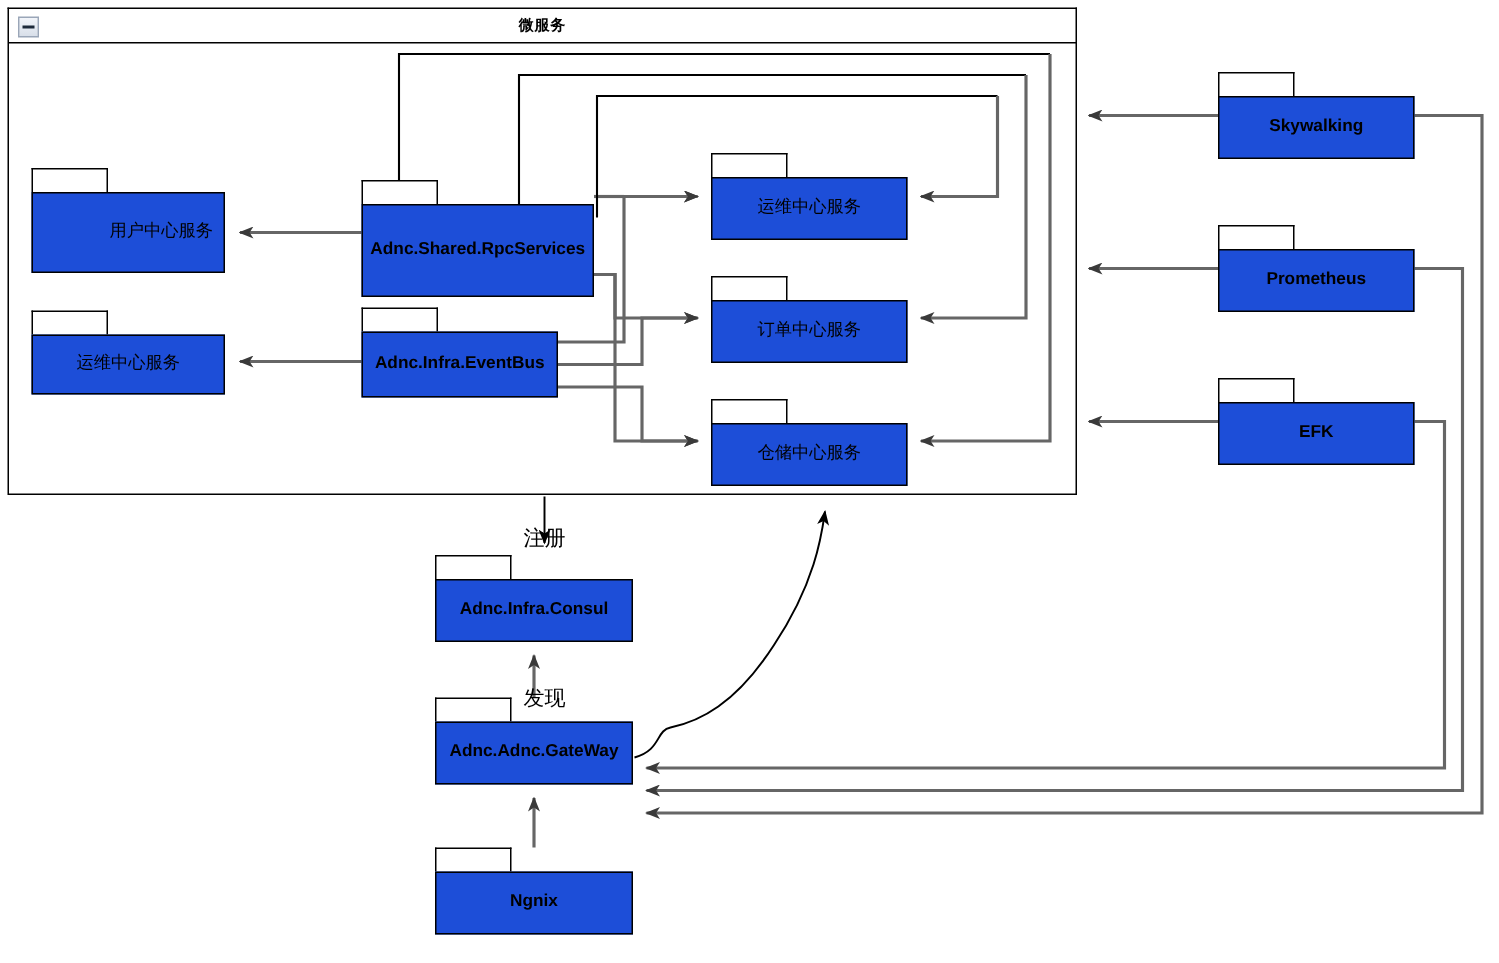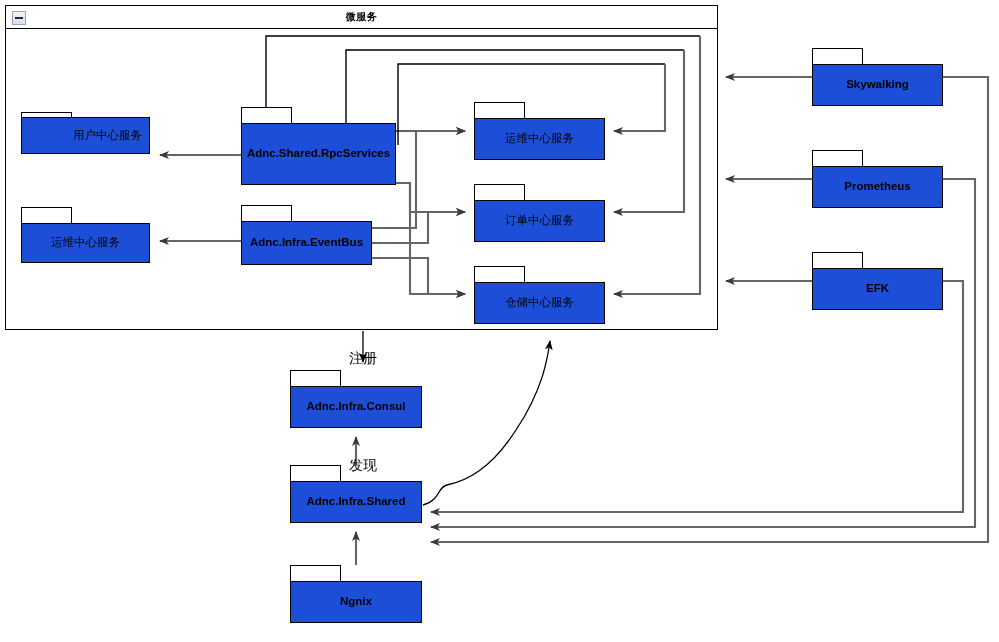--- a/index.html
+++ b/index.html
@@ -195,33 +195,33 @@
   <div class="group-title-bar" style="left:5px; top:5px; width:713px; height:23px;">
     <span class="group-title-text">微服务</span>
     <span class="collapse-btn">
         <i></i>
       </span>
   </div>
   <div class="group-frame" style="left:5px; top:28px; width:713px; height:302px;"></div>
 
   <div class="pkg" style="left:21px; top:112px; width:129px; height:70px;">
     <div class="tab" style="width:51px; height:16px;"></div>
-    <div class="body" style="top:5px; width:129px; height:37px;padding-left:44px;">
+    <div class="body" style="top:16px; width:129px; height:54px;padding-left:44px;">
       <span class="label cjk">用户中心服务</span>
     </div>
   </div>
 
   <div class="pkg" style="left:21px; top:207px; width:129px; height:56px;">
     <div class="tab" style="width:51px; height:16px;"></div>
     <div class="body" style="top:16px; width:129px; height:40px;">
       <span class="label cjk">运维中心服务</span>
     </div>
   </div>
 
-  <div class="pkg" style="left:241px; top:107px; width:142px; height:78px;">
+  <div class="pkg" style="left:241px; top:120px; width:142px; height:78px;">
     <div class="tab" style="width:51px; height:16px;"></div>
     <div class="body" style="top:16px; width:155px; height:62px;">
       <span class="label">Adnc.Shared.RpcServices</span>
     </div>
   </div>
 
   <div class="pkg" style="left:241px; top:205px; width:131px; height:60px;">
     <div class="tab" style="width:51px; height:16px;"></div>
     <div class="body" style="top:16px; width:131px; height:44px;">
       <span class="label">Adnc.Infra.EventBus</span>
@@ -273,21 +273,21 @@
   <div class="pkg" style="left:290px; top:370px; width:132px; height:58px;">
     <div class="tab" style="width:51px; height:16px;"></div>
     <div class="body" style="top:16px; width:132px; height:42px;">
       <span class="label">Adnc.Infra.Consul</span>
     </div>
   </div>
 
   <div class="pkg" style="left:290px; top:465px; width:132px; height:58px;">
     <div class="tab" style="width:51px; height:16px;"></div>
     <div class="body" style="top:16px; width:132px; height:42px;">
-      <span class="label">Adnc.Infra.Shared</span>
+      <span class="label">Adnc.Adnc.GateWay</span>
     </div>
   </div>
 
   <div class="pkg" style="left:290px; top:565px; width:132px; height:58px;">
     <div class="tab" style="width:51px; height:16px;"></div>
     <div class="body" style="top:16px; width:132px; height:42px;">
       <span class="label">Ngnix</span>
     </div>
   </div>
 

